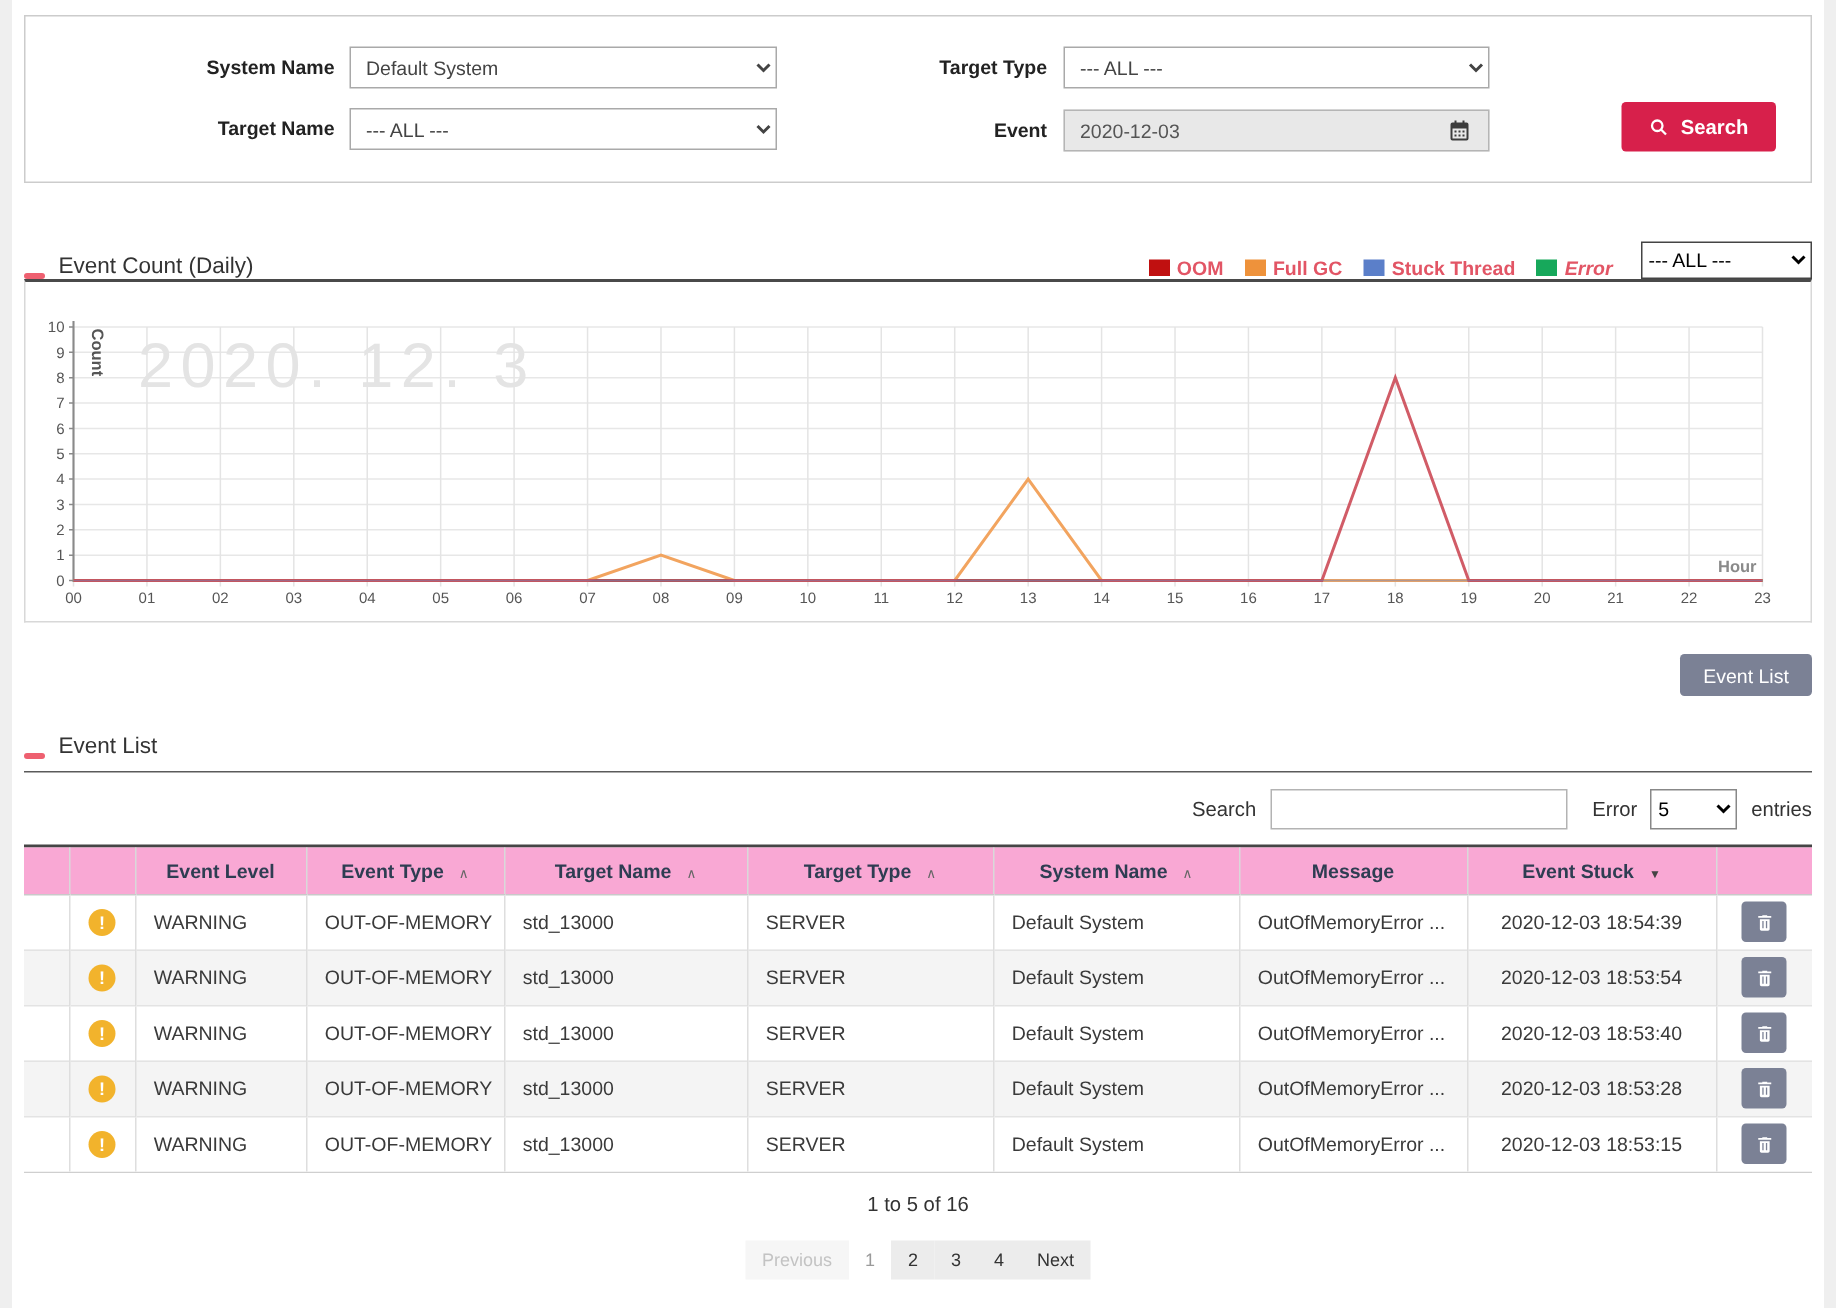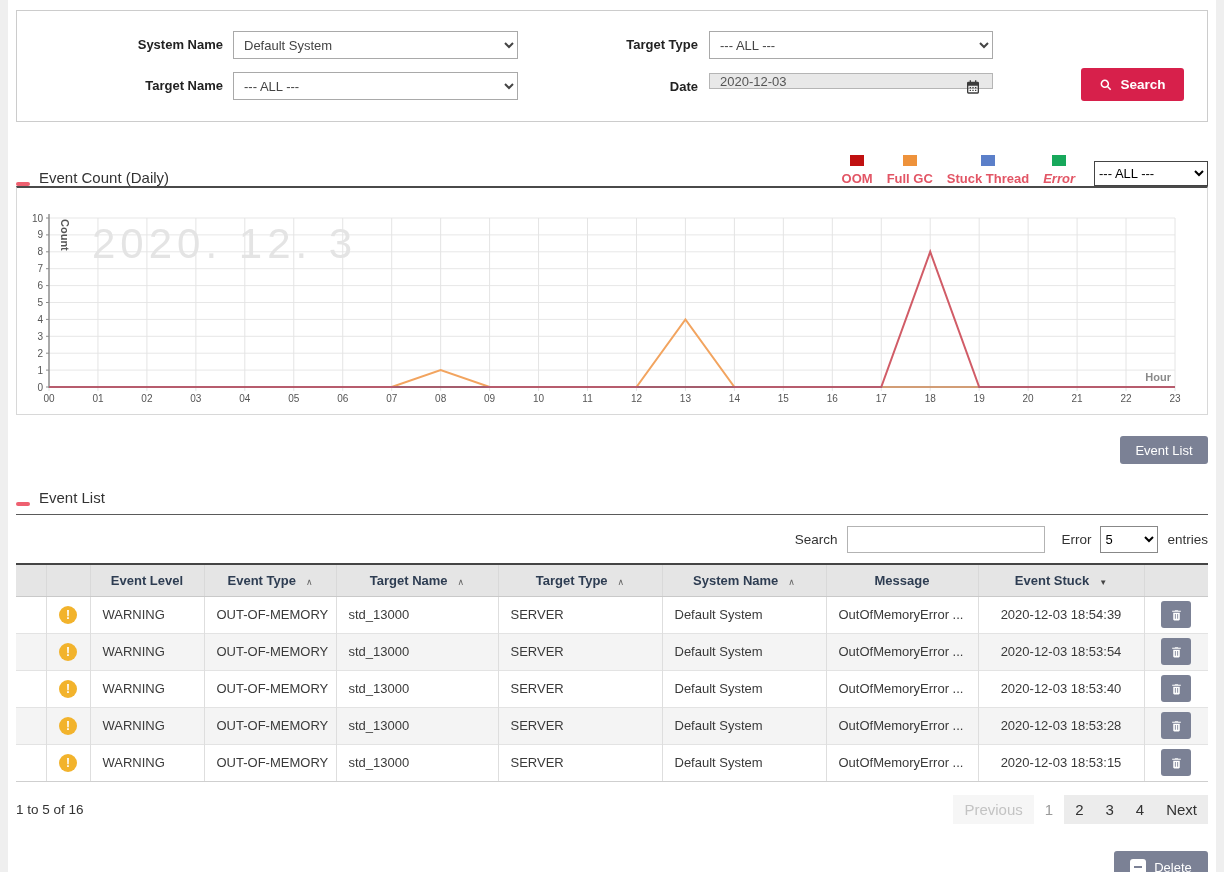--- a/index.html
+++ b/index.html
@@ -4,33 +4,33 @@
 <style>
   * { margin:0; padding:0; box-sizing:border-box; }
   html,body { width:1224px; height:872px; overflow:hidden; }
   body { background:#efefef; font-family:"Liberation Sans", sans-serif; color:#333; }
   .page { background:#fff; margin:0 8px; height:872px; padding:10px 8px 0; }
 
   
   .filter-panel { position:relative; height:112px; border:1px solid #cccccc; background:#fff; }
   .fp-label { position:absolute; font-size:13px; font-weight:bold; color:#222; text-align:right; line-height:28px; }
   .fp-sel { position:absolute; height:28px; font-size:13px; color:#444; border:1px solid #a9a9a9; background:#fff; padding:0 6px; font-family:"Liberation Sans",sans-serif; }
-  .fp-date { position:absolute; left:692px; top:62px; width:284px; height:16px; background:#e8e8e8; border:1px solid #b5b5b5; font-size:13px; color:#555; padding:0 34px 0 10px; font-family:"Liberation Sans",sans-serif; }
+  .fp-date { position:absolute; left:692px; top:62px; width:284px; height:28px; background:#e8e8e8; border:1px solid #b5b5b5; font-size:13px; color:#555; padding:0 34px 0 10px; font-family:"Liberation Sans",sans-serif; }
   .cal-ico { position:absolute; left:948px; top:68px; width:16px; height:16px; }
   .search-btn { position:absolute; left:1064px; top:57px; width:103px; height:33px; background:#d7204b; color:#fff; border:none; border-radius:3px; font-size:13.5px; font-weight:bold; display:flex; align-items:center; justify-content:center; gap:7px; cursor:pointer; font-family:"Liberation Sans",sans-serif; }
 
   
   .sec-head { display:flex; align-items:flex-end; gap:9px; }
   .dash { display:inline-block; width:14px; height:4px; border-radius:2px; background:#ee6070; }
   .sec-title { font-size:15px; color:#333; }
 
   .chart-head { margin-top:34px; height:30px; }
   .chart-head .spacer { flex:1; }
   .legend { display:flex; align-items:center; gap:14px; margin-right:10px; }
-  .legend-item { display:flex; align-items:center; gap:5px; cursor:pointer;flex-direction:column; }
+  .legend-item { display:flex; align-items:center; gap:5px; cursor:pointer; }
   .legend-swatch { width:14px; height:11px; display:inline-block; }
   .legend-label { font-size:13px; font-weight:bold; color:#e25565; }
   .legend-sel { width:114px; height:25px; font-size:13px; border:1px solid #444; background:#fff; font-family:"Liberation Sans",sans-serif; }
 
   
   .chart-panel { height:229px; border:1px solid #d8d8d8; border-top:2px solid #4a4a4a; background:#fff; position:relative; overflow:hidden; }
   svg text { font-family:"Liberation Sans", sans-serif; }
 
   
   .gray-btn { background:#7b8195; color:#fff; border:none; border-radius:3px; font-size:13px; display:flex; align-items:center; justify-content:center; gap:8px; cursor:pointer; font-family:"Liberation Sans",sans-serif; }
@@ -42,36 +42,36 @@
   
   .tbl-tools { display:flex; justify-content:flex-end; align-items:center; margin:11px 0 10px; font-size:13.5px; color:#333; }
   .tbl-search-input { width:198px; height:27px; border:1px solid #b3b3b3; margin-left:10px; padding:0 8px; font-size:13px; font-family:"Liberation Sans",sans-serif; }
   .show-label { margin-left:16px; }
   .show-sel { width:58px; height:27px; margin-left:9px; font-size:13px; border:1px solid #888; background:#fff; font-family:"Liberation Sans",sans-serif; }
   .entries-label { margin-left:9px; }
 
   
   .tbl-wrap { border-top:2px solid #454545; border-bottom:1px solid #cfcfcf; }
   table { width:100%; border-collapse:collapse; table-layout:fixed; }
-  thead th { background:#e5e5e5; height:31px; font-size:13px; font-weight:bold; color:#2e3d52; border-bottom:1px solid #c9c9c9; text-align:center; }
+  thead th { background:#f9a8d4; height:31px; font-size:13px; font-weight:bold; color:#2e3d52; border-bottom:1px solid #c9c9c9; text-align:center; }
   thead th + th { border-left:1px solid #d9d9d9; }
   tbody td { height:37px; font-size:13px; color:#3a3a3a; padding-left:12px; background:#fff; }
   tbody td + td { border-left:1px solid #dedede; }
   tbody tr + tr td { border-top:1px solid #e3e3e3; }
   tbody tr.alt td { background:#f4f4f4; }
   td.c { text-align:center; padding-left:0; }
   .sort-ico { font-size:9px; color:#666; margin-left:10px; font-weight:normal; }
   .sort-ico.desc { font-size:8px; color:#444; }
   .warn { display:inline-flex; width:18px; height:18px; border-radius:50%; background:#f2b32c; color:#fff; font-size:12px; font-weight:bold; align-items:center; justify-content:center; }
   .trash-btn { width:30px; height:27px; background:#7b8195; border:none; border-radius:3px; cursor:pointer; display:inline-flex; align-items:center; justify-content:center; }
 
   
-  .tbl-footer { display:flex; justify-content:space-between; align-items:center; margin-top:13px; font-size:13.5px; }
+  .tbl-footer { display:flex; justify-content:space-between; align-items:center; margin-top:13px; font-size:13.5px;flex-direction:column; }
   .pg { display:flex; }
-  .pg-item { padding:6px 11px; font-size:15px; background:#ececec; color:#333; cursor:pointer; }
+  .pg-item { padding:6px 11px; font-size:12px; background:#ececec; color:#333; cursor:pointer;margin-top:17px; }
   .pg-item.disabled { background:#f6f6f6; color:#c3c3c3; }
   .pg-item.current { background:#ffffff; color:#9a9a9a; }
 
   .delete-row { display:flex; justify-content:flex-end; margin-top:27px; }
   .delete-btn { width:94px; height:32px; }
   .minus-ico { width:16px; height:16px; background:#fff; border-radius:3px; display:inline-flex; align-items:center; justify-content:center; }
   .minus-ico i { display:block; width:8px; height:2px; background:#7b8195; }
 </style>
 </head>
 <body>
@@ -84,21 +84,21 @@
       <option>Default System</option>
     </select>
     <div class="fp-label" style="left:80px; top:61px; width:126px;">Target Name</div>
     <select class="fp-sel" style="left:216px; top:61px; width:285px;">
       <option>--- ALL ---</option>
     </select>
     <div class="fp-label" style="left:560px; top:20px; width:121px;">Target Type</div>
     <select class="fp-sel" style="left:692px; top:20px; width:284px;">
       <option>--- ALL ---</option>
     </select>
-    <div class="fp-label" style="left:560px; top:62px; width:121px;">Date</div>
+    <div class="fp-label" style="left:560px; top:62px; width:121px;">Event</div>
     <input class="fp-date" readonly="" value="2020-12-03" style="">
     <span class="cal-ico">
       <svg viewBox="0 0 24 24" width="16" height="16">
           <path fill="#3c3c3c" d="M7 2v2H5a2 2 0 0 0-2 2v14a2 2 0 0 0 2 2h14a2 2 0 0 0 2-2V6a2 2 0 0 0-2-2h-2V2h-2v2H9V2H7zm-2 8h14v10H5V10zm2 2v2h2v-2H7zm4 0v2h2v-2h-2zm4 0v2h2v-2h-2zM7 16v2h2v-2H7zm4 0v2h2v-2h-2zm4 0v2h2v-2h-2z"></path>
         </svg>
     </span>
     <button class="search-btn">
       <span style="display:inline-flex;">
         <svg viewBox="0 0 24 24" width="14" height="14">
             <circle cx="10" cy="10" r="6" fill="none" stroke="#fff" stroke-width="2.6"></circle>

